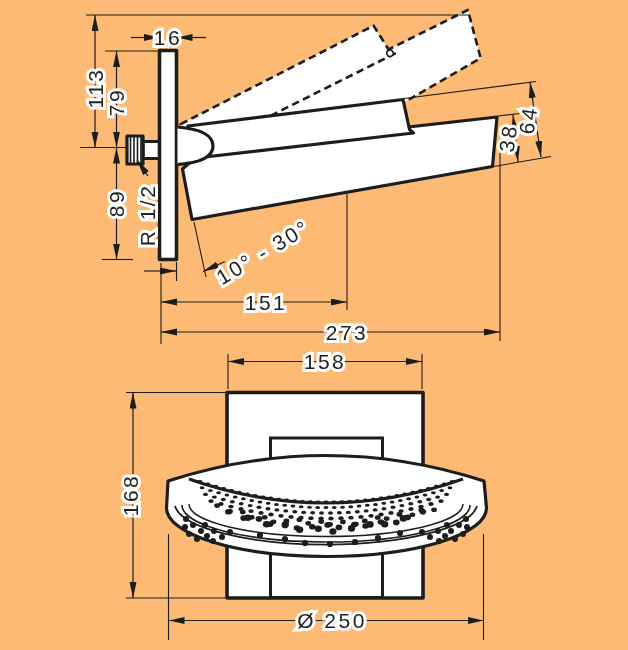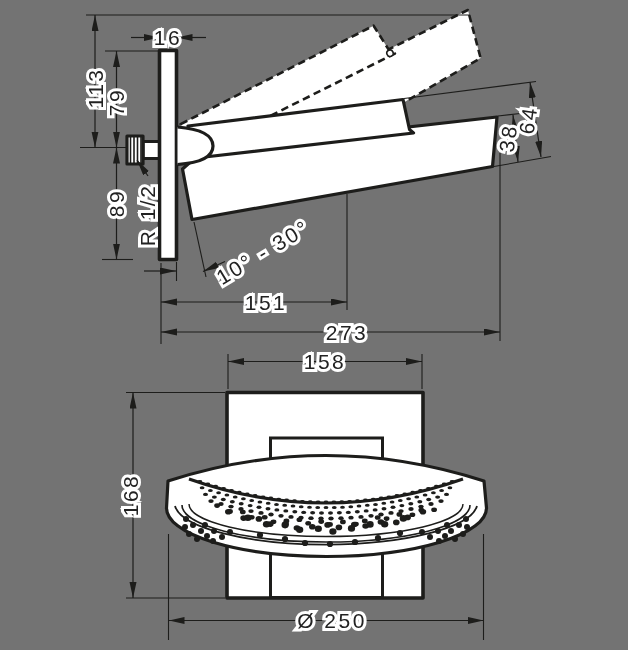--- a/index.html
+++ b/index.html
@@ -1,16 +1,16 @@
 <!DOCTYPE html>
 <html><head>
 <meta charset="utf-8">
 <style>
   html,body{margin:0;padding:0;background:#fff;}
-  .page{position:relative;width:628px;height:650px;background:#737373;overflow:hidden;}
+  .page{position:relative;width:628px;height:650px;background:#fdba74;overflow:hidden;}
   svg{display:block;}
   svg text{
     font-family:"Liberation Sans","DejaVu Sans",sans-serif;
     font-size:21px;
     letter-spacing:2.5px;
     fill:#222;
     stroke:#fff;
     stroke-width:6px;
     paint-order:stroke;
     text-anchor:middle;

